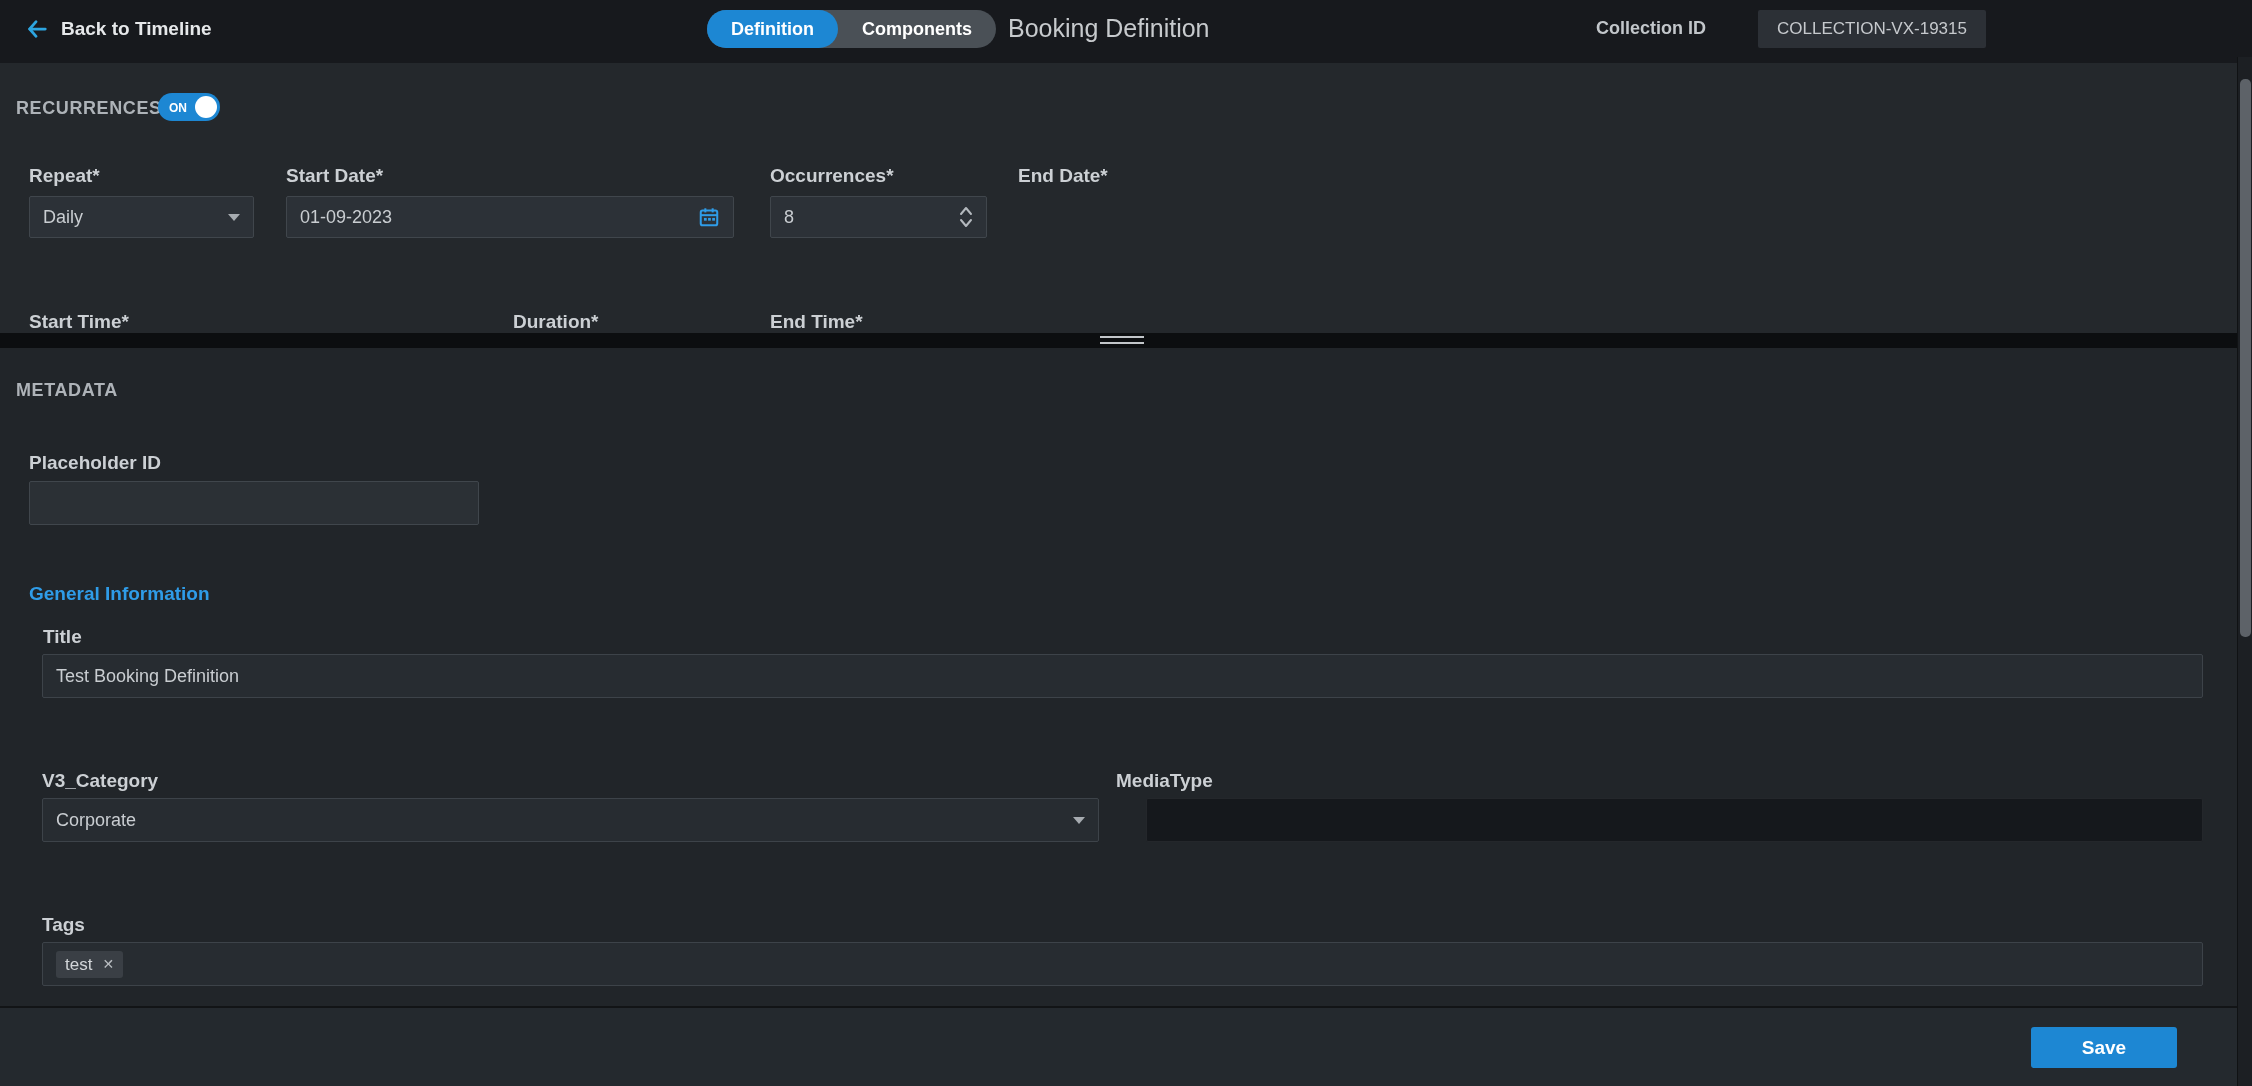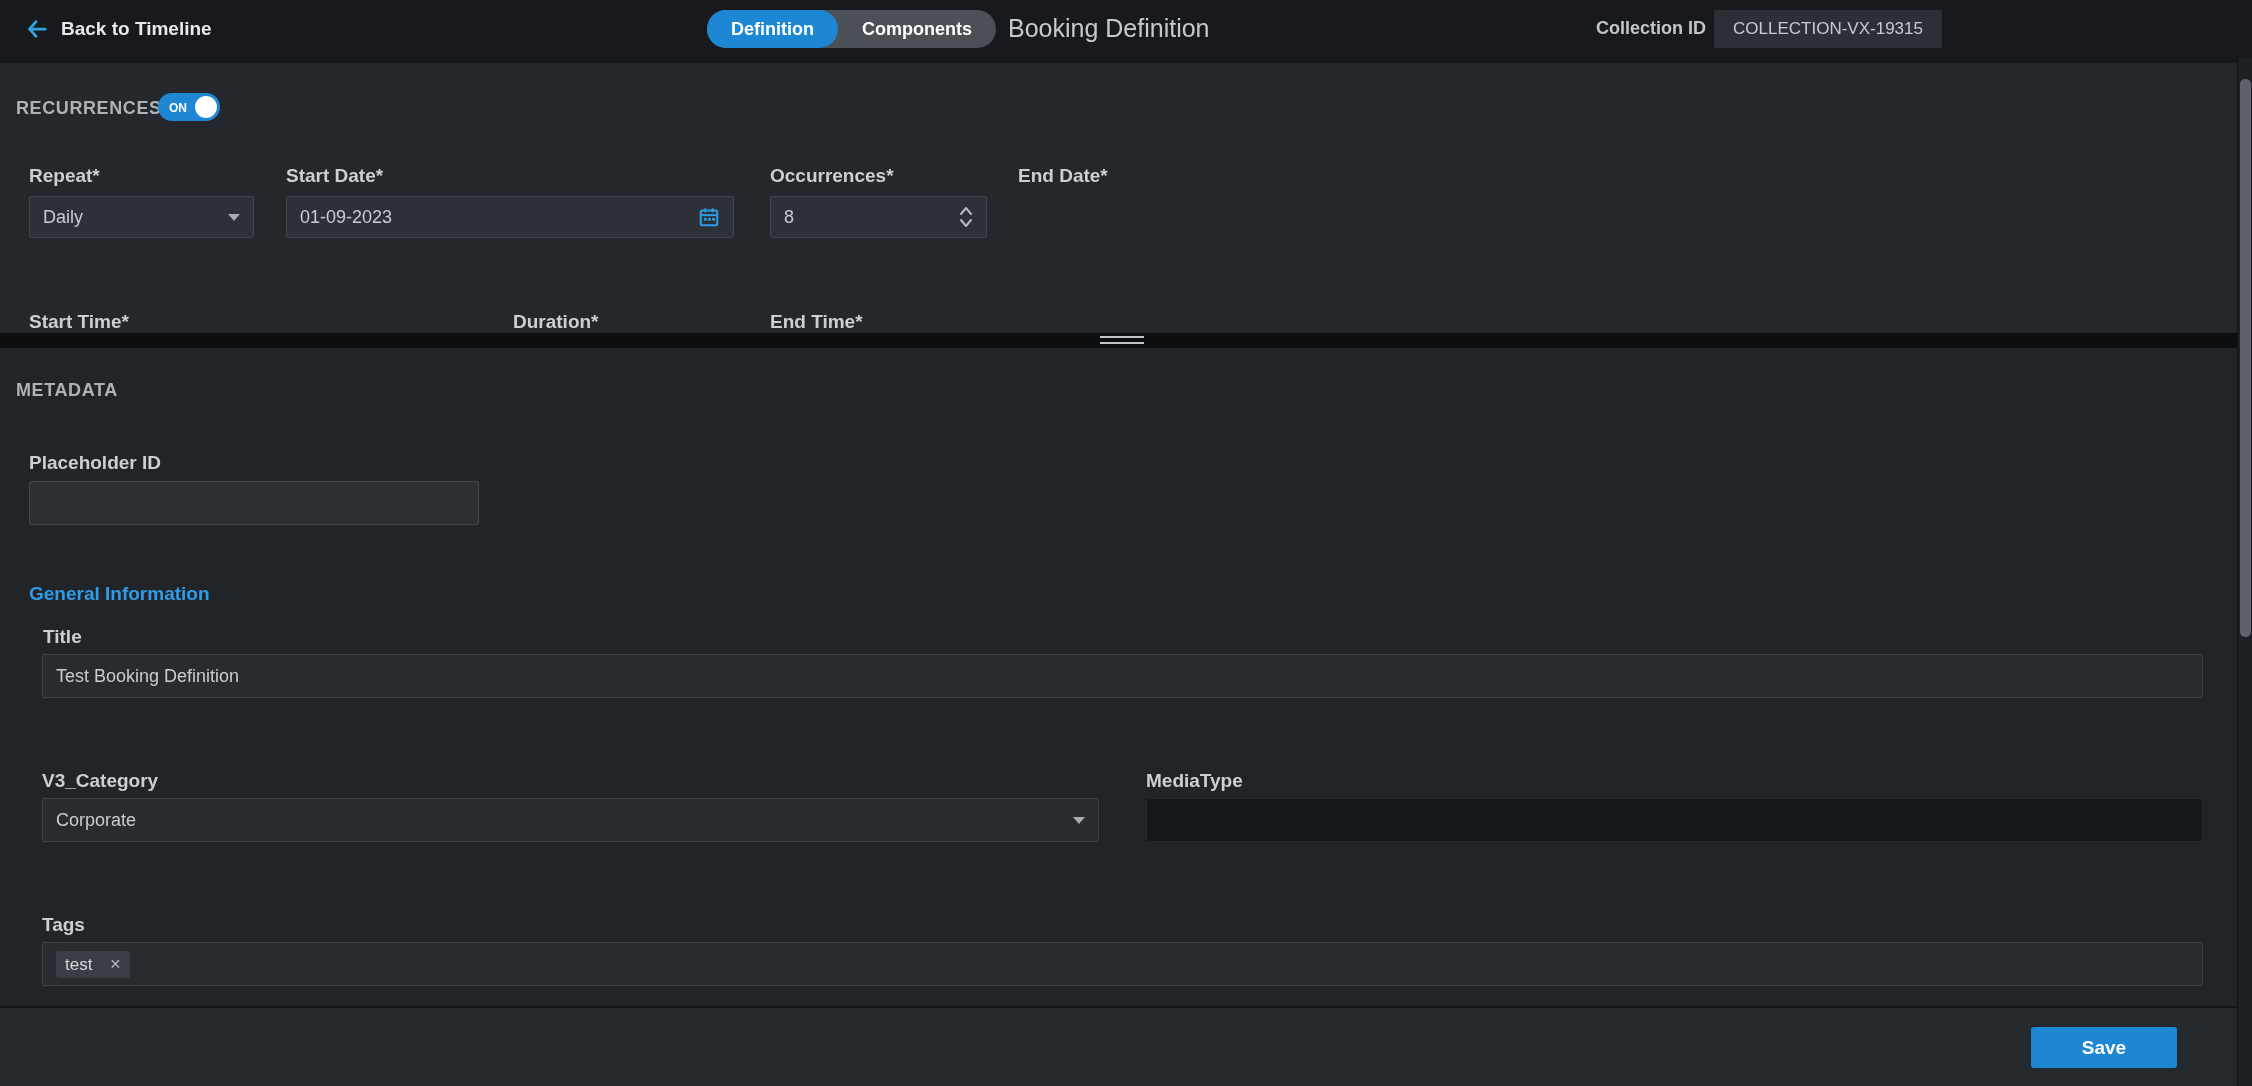--- a/index.html
+++ b/index.html
@@ -12,21 +12,21 @@
   
   .topbar { position:absolute; left:0; top:0; width:2252px; height:63px; background:#17191d; z-index:6; }
   .back-btn { position:absolute; left:26px; top:0; height:57px; display:flex; align-items:center; gap:13px; cursor:pointer; }
   .back-btn .lbl { font-size:19px; font-weight:700; color:#e6e8ea; }
   .tab-pill { position:absolute; left:707px; top:10px; height:38px; border-radius:19px; background:#4a5056; display:flex; align-items:stretch; }
   .tab { border:none; background:transparent; color:#ffffff; font-family:inherit; font-size:18px; font-weight:700; padding:0 24px; border-radius:19px; cursor:pointer; }
   .tab.active { background:#1d87d3; }
   .page-title { position:absolute; left:1008px; top:0; height:57px; display:flex; align-items:center; font-size:25px; font-weight:500; color:#c7cacd; }
   .collection { position:absolute; left:1596px; top:0; height:57px; display:flex; align-items:center; gap:8px; }
   .collection .lbl { font-size:18px; font-weight:700; color:#c2c6ca; }
-  .collection .val { width:228px; height:38px; background:#2c3036; border-radius:2px; display:flex; align-items:center; justify-content:center; font-size:17px; color:#c6c9cd; }
+  .collection .val { width:228px; height:38px; background:#2c3036; border-radius:2px; display:flex; align-items:center; justify-content:center; font-size:17px; color:#c6c9cd;margin-left:44px; }
 
   
   .recurrences { position:absolute; left:0; top:57px; width:2252px; height:276px; background:#24282c; }
   .sec-label { position:absolute; font-size:18px; font-weight:700; letter-spacing:.6px; color:#aeb3b8; }
   .rec-label { left:16px; top:41px; }
   .toggle { position:absolute; left:158px; top:36px; width:62px; height:28px; background:#1d87d3; border-radius:14px; cursor:pointer; }
   .toggle .on-lbl { position:absolute; left:11px; top:8px; font-size:12px; font-weight:700; color:#fff; }
   .toggle .knob { position:absolute; right:3px; top:3px; width:22px; height:22px; border-radius:50%; background:#fff; }
   .fld-label { position:absolute; font-size:19px; font-weight:700; color:#ccd0d4; white-space:nowrap; }
   .inp {
@@ -59,26 +59,26 @@
   
   .metadata { position:absolute; left:0; top:348px; width:2252px; height:658px; background:#212529; }
   .md-label { left:16px; top:32px; }
   .l-placeholder { left:29px; top:104px; }
   .i-placeholder { left:29px; top:133px; width:450px; height:44px; background:#2b3035; }
   .gen-info { position:absolute; left:29px; top:235px; font-size:19px; font-weight:700; color:#2f9ce8; cursor:pointer; }
   .l-title { left:43px; top:278px; }
   .i-title { left:42px; top:306px; width:2161px; height:44px; background:#272c31; border-color:#3d4349; }
   .l-v3 { left:42px; top:422px; }
   .i-v3 { left:42px; top:450px; width:1057px; height:44px; background:#272c31; border-color:#3d4349; cursor:pointer; }
-  .l-media { left:1146px; top:422px; }
+  .l-media { left:1116px; top:422px; }
   .i-media { left:1146px; top:450px; width:1057px; height:44px; background:#15181c; border-color:#24272b; }
   .l-tags { left:42px; top:566px; }
   .i-tags { left:42px; top:594px; width:2161px; height:44px; background:#272c31; border-color:#3d4349; }
   .tag-chip {
-    display:inline-flex; align-items:center; gap:17px; background:#3a3f45; border-radius:3px;
+    display:inline-flex; align-items:center; gap:10px; background:#3a3f45; border-radius:3px;
     padding:5px 9px; font-size:17px; color:#d3d6d9; line-height:1;
   }
   .tag-x { color:#b9bdc1; font-size:14px; cursor:pointer; }
 
   
   .footer { position:absolute; left:0; top:1006px; width:2252px; height:80px; background:#24292e; border-top:2px solid #121416; z-index:5; }
   .save {
     position:absolute; right:75px; top:19px; width:146px; height:41px; background:#1d87d3;
     color:#fff; font-size:19px; font-weight:700; border:none; border-radius:3px; cursor:pointer; font-family:inherit;margin-left:40px;
   }

